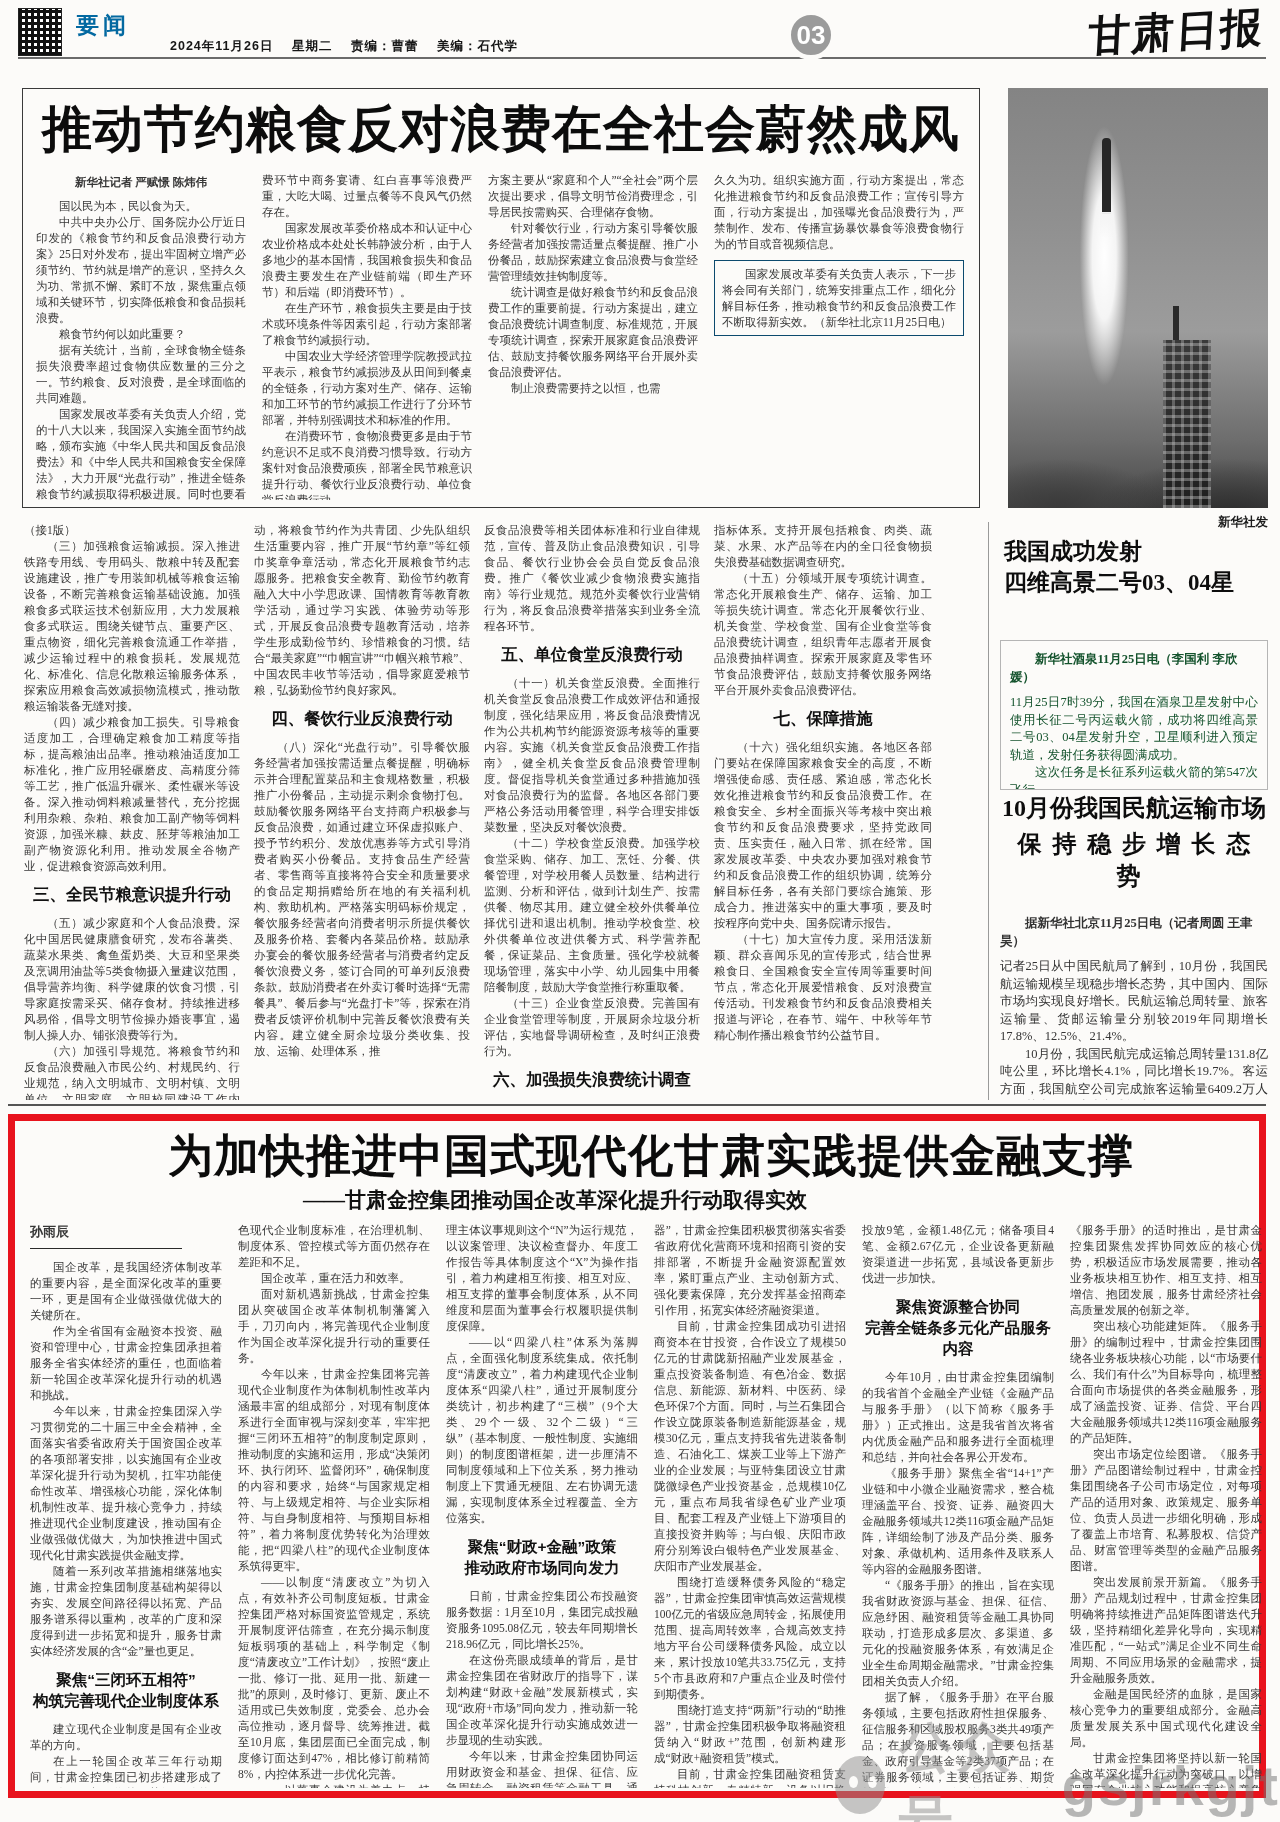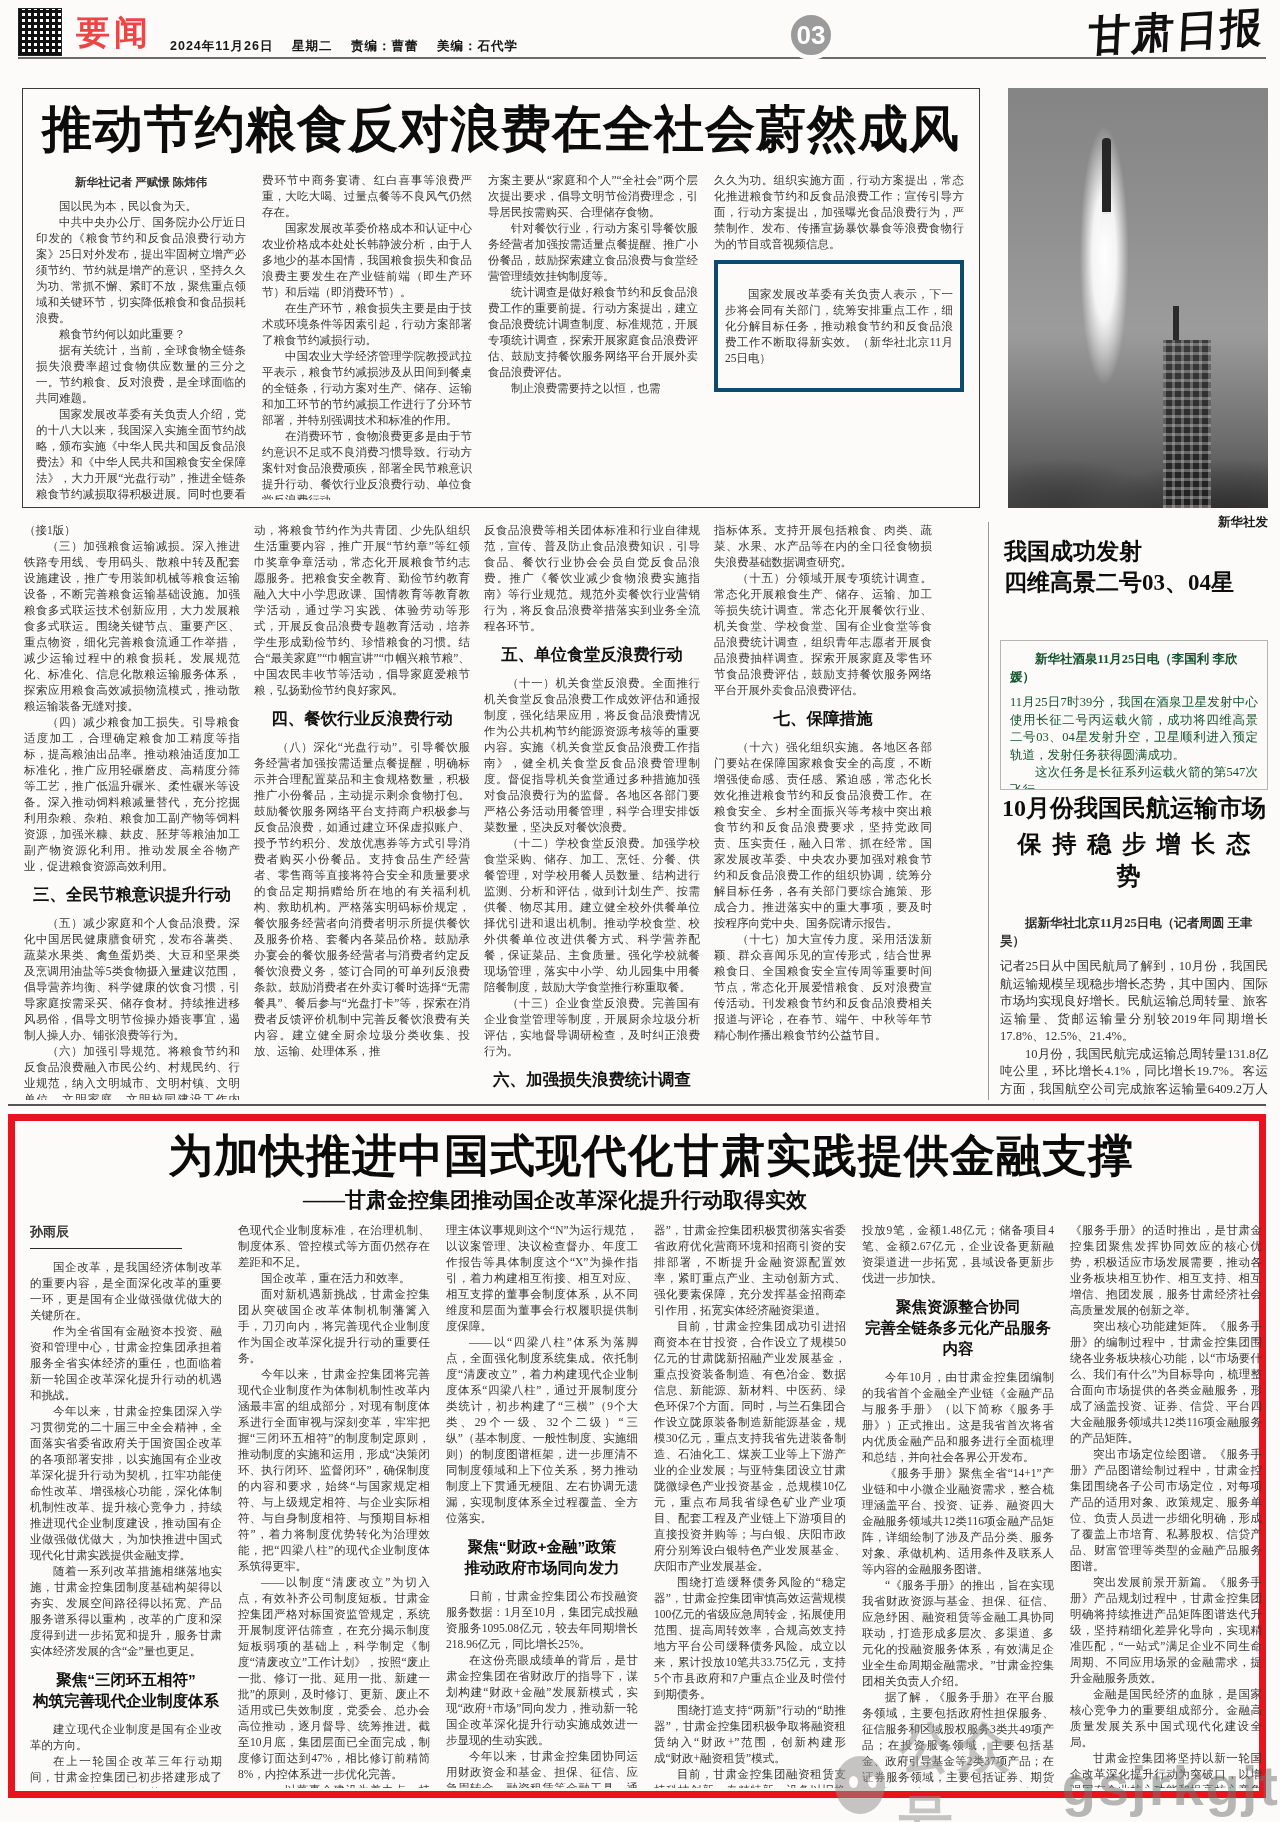--- a/index.html
+++ b/index.html
@@ -6,21 +6,21 @@
   #page{position:relative;width:1280px;height:1822px;background:#fcfbf9;margin:0 auto;
         font-family:"Liberation Serif",serif;color:#2e2e2e;overflow:hidden;}
   [data-name]{box-sizing:border-box;}
 
   
   .qr{position:absolute;left:18px;top:8px;width:44px;height:48px;border:1px solid #222;
       background:
         repeating-linear-gradient(0deg,#111 0 3px,transparent 3px 6px),
         repeating-linear-gradient(90deg,#111 0 3px,#fff 3px 6px);}
   .section-label{position:absolute;left:76px;top:10px;font-family:"Liberation Sans",sans-serif;
-      font-size:34px;font-weight:900;color:#ef4444;letter-spacing:4px;}
+      font-size:23px;font-weight:900;color:#0369a1;letter-spacing:4px;}
   .date-line{position:absolute;left:170px;top:38px;font-size:12.5px;font-weight:700;color:#161616;
       font-family:"Liberation Sans",sans-serif;letter-spacing:1px;}
   .date-line span{margin-right:14px;}
   .header-rule{position:absolute;left:18px;top:57px;width:1248px;height:2px;background:#6b6b6b;}
   .page-badge{position:absolute;left:786px;top:10px;width:50px;height:50px;border-radius:50%;
       background:#9b9b9b;border:5px solid #fcfbf9;color:#fff;font-family:"Liberation Sans",sans-serif;
       font-size:26px;font-weight:700;display:flex;align-items:center;justify-content:center;z-index:5;}
   .masthead{position:absolute;right:16px;top:4px;font-size:42px;font-weight:900;color:#101010;
       font-family:"Liberation Serif",serif;transform:rotate(-3deg) skewX(-6deg);letter-spacing:2px;}
 
@@ -28,21 +28,21 @@
   .top-box{position:absolute;left:22px;top:88px;width:958px;height:420px;border:1px solid #3a3a3a;background:#fcfbf9;}
   .main-headline{position:absolute;left:30px;top:96px;width:942px;text-align:center;
       font-family:"Liberation Sans",sans-serif;font-size:50px;font-weight:900;color:#0c0c0c;letter-spacing:1px;}
 
   .col{position:absolute;overflow:hidden;font-size:11.5px;line-height:16px;color:#373737;}
   .seg{margin:0;text-indent:2em;text-align:justify;}
   .seg-pc{text-indent:0;}
   .seg-by{text-indent:0;text-align:center;font-weight:700;margin:2px 0 8px;}
   .seg-h{font-family:"Liberation Sans",sans-serif;font-weight:900;color:#111;text-align:center;
       font-size:16.5px;line-height:21px;margin:10px 0;text-indent:0;white-space:pre-line;}
-  .seg-end{border:4px solid #0c4a6e;padding:22px 7px;margin-top:8px;}
+  .seg-end{border:1px solid #0c4a6e;padding:5px 7px;margin-top:8px;}
   .seg-author{text-indent:0;font-weight:700;font-size:13px;padding:2px 0 8px;margin:0 40px 10px 0;
       border-bottom:1px solid #2a2a2a;}
 
   .tcol{top:172px;height:328px;}
   .t1{left:36px;width:210px;} .t2{left:262px;width:210px;}
   .t3{left:488px;width:210px;} .t4{left:714px;width:250px;}
 
   .vrule{position:absolute;left:988px;top:522px;width:1px;height:578px;background:#9a9a9a;}
   .mcol{top:522px;height:578px;}
   .m1{left:24px;width:216px;} .m2{left:254px;width:216px;}

